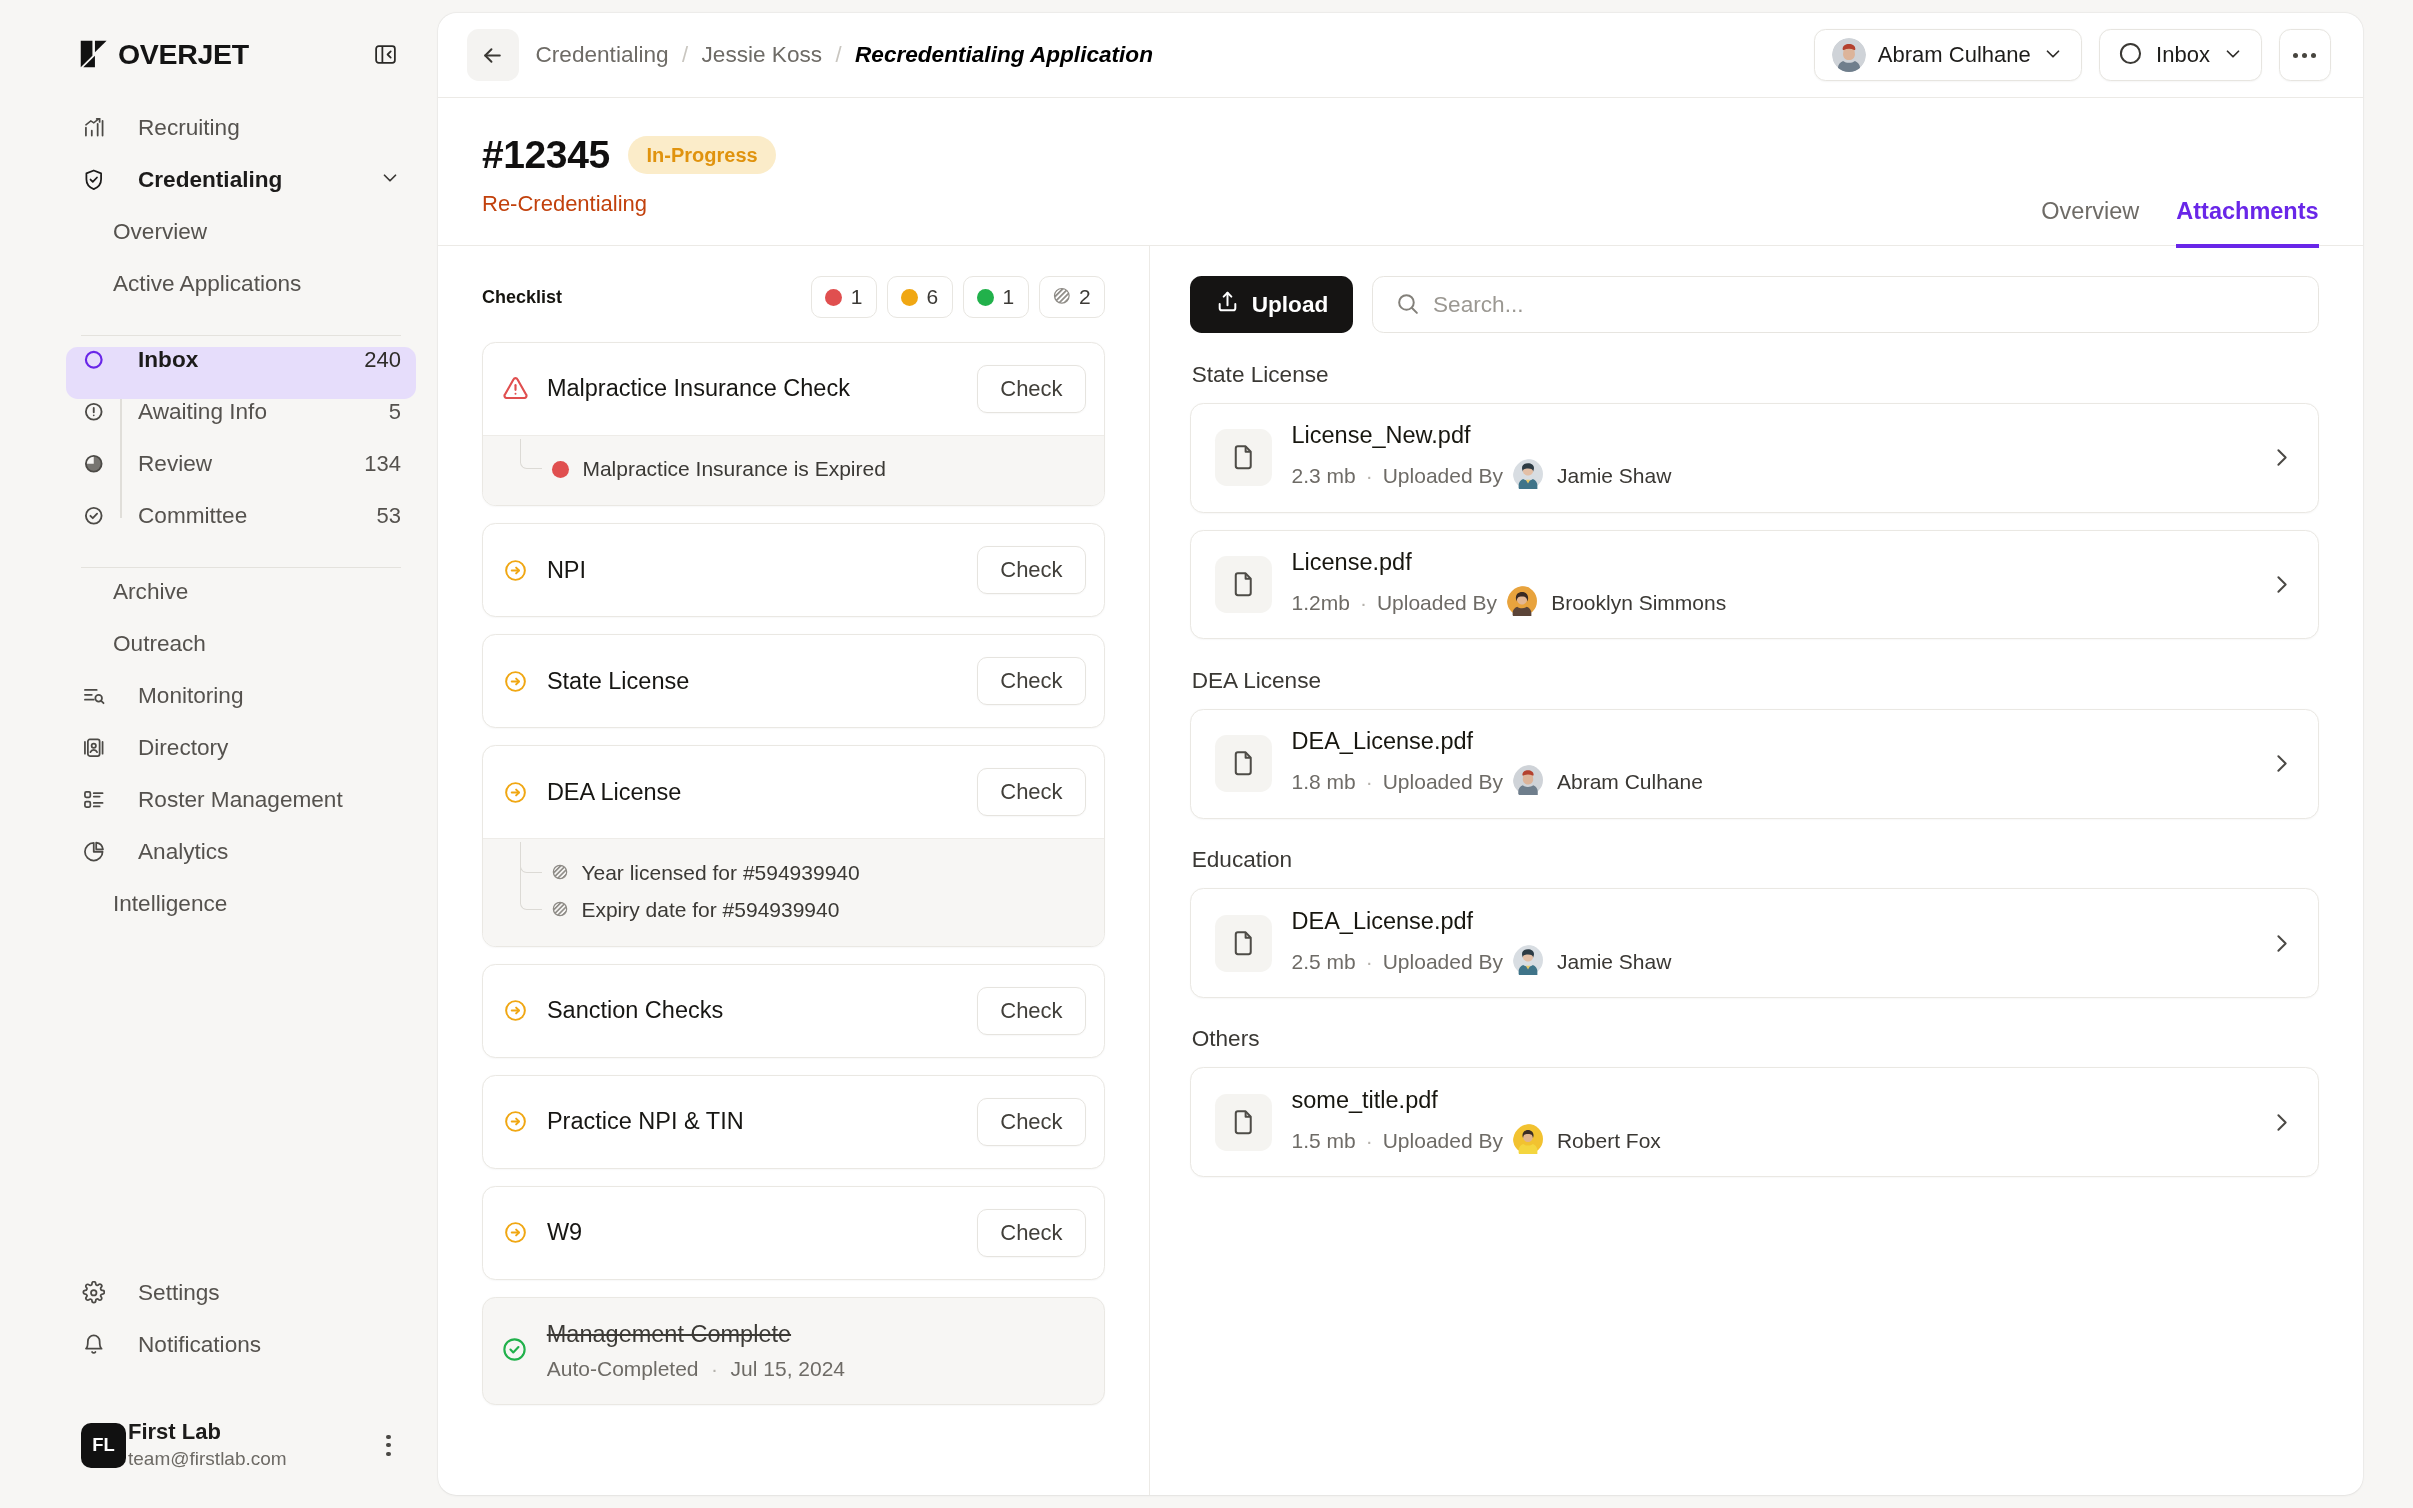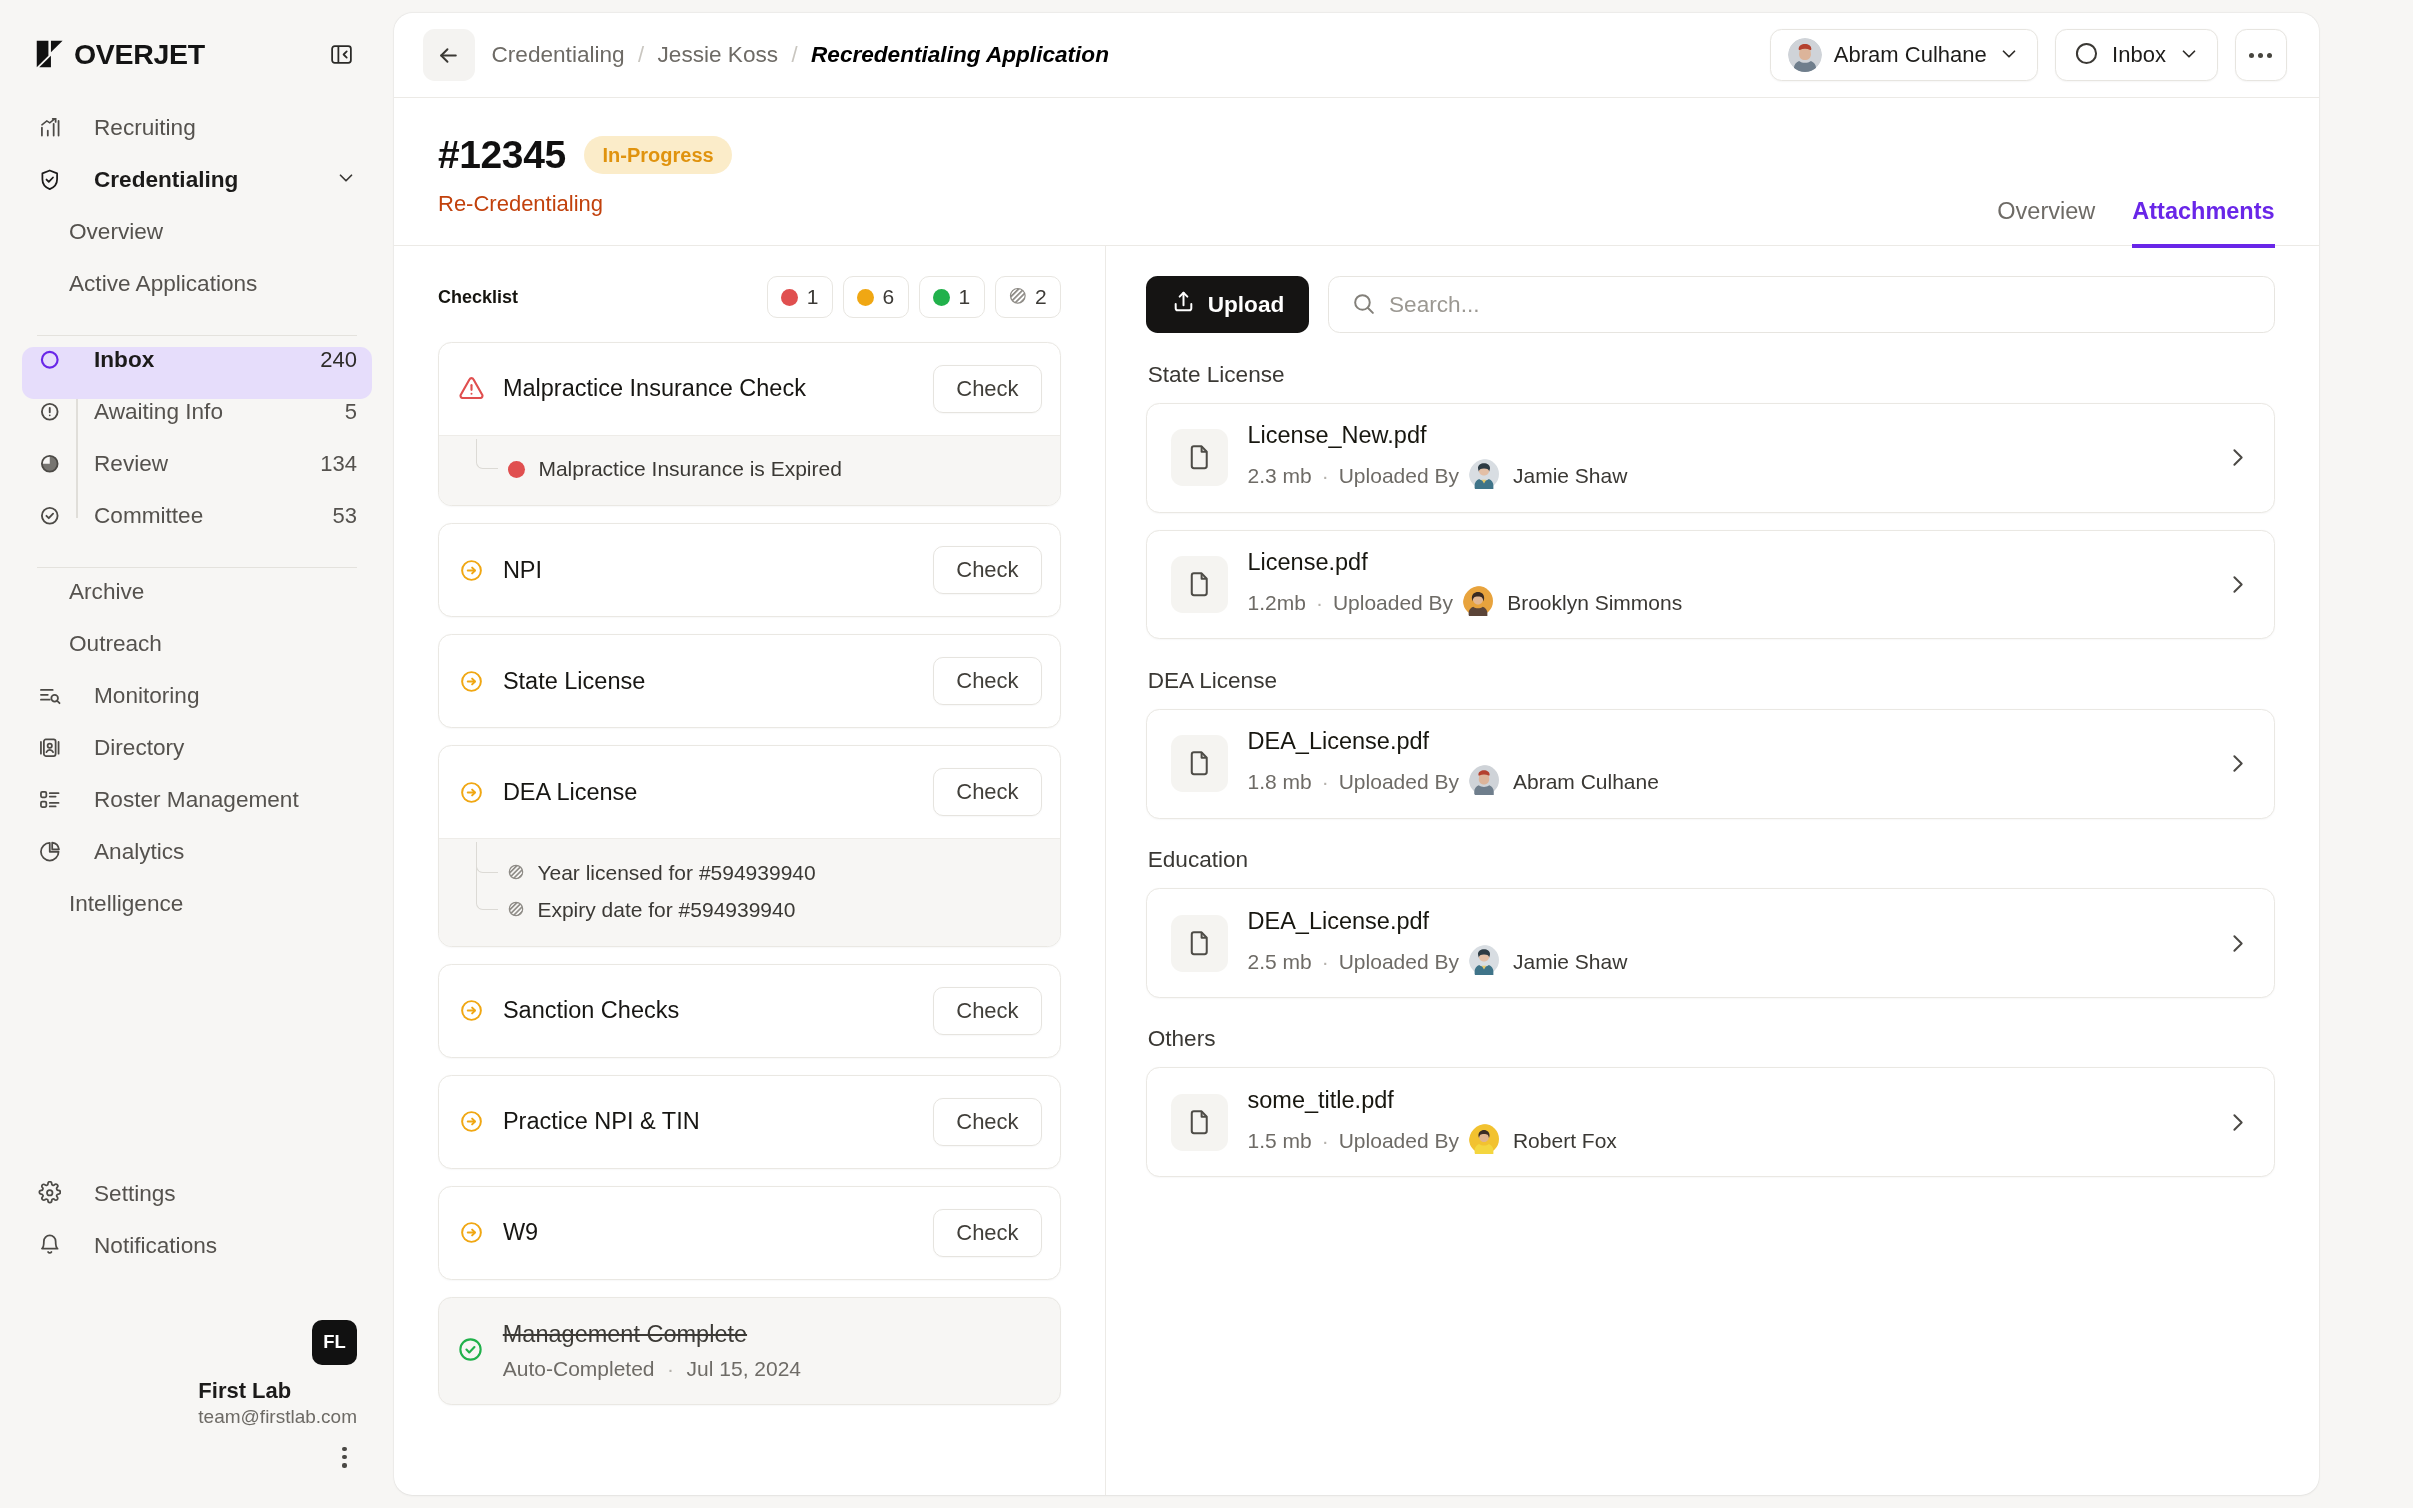--- a/index.html
+++ b/index.html
@@ -3,21 +3,21 @@
 <meta charset="utf-8">
 <style>
   * { box-sizing: border-box; margin: 0; padding: 0; }
   html, body {
     width: 2413px; height: 1508px;
     background: #f7f6f4;
     font-family: "Liberation Sans", sans-serif;
     -webkit-font-smoothing: antialiased;
     overflow: hidden;
   }
-  .app { display: flex; width: 2332px; height: 1508px; }
+  .app { display: flex; width: 2332px; height: 1508px; margin-left: 44px; }
 
   
   .sidebar {
     width: 394px; height: 1508px;
     background: #f7f6f4;
     display: flex; flex-direction: column;
     padding: 0 22px;
     flex: 0 0 394px;
   }
   .sb-top { display: flex; align-items: center; justify-content: space-between;
@@ -47,23 +47,22 @@
   .status-group::before {
     content:""; position: absolute; left: 54px; top: 11.7px; bottom: 37px;
     width: 1.7px; background: #e0ded9;
   }
   .nav-item.status .ico { position: relative; z-index: 2; background: #f7f6f4; }
   .nav-item.active.status .ico { background: transparent; }
   .divider { height: 0.8px; background: #e4e2dd; margin: 11.7px 15px; }
 
   .sb-bottom { padding-bottom: 25px; }
   .profile {
-    display:flex; align-items:flex-end; gap: 13px; padding: 11.7px 15px; border-radius: 11.7px;
+    display:flex; align-items:center; gap: 2px; padding: 11.7px 15px; border-radius: 11.7px;
     cursor: pointer;
-    flex-direction: column;
   }
   .avatar-sq {
     width: 45px; height: 45px; border-radius: 10px; background: #111111;
     color: #fff; font-size: 18.4px; font-weight: 700; display:flex; align-items:center; justify-content:center;
     flex: 0 0 45px;
   }
   .profile-txt { flex: 1; }
   .profile-name { font-size: 22px; font-weight: 700; color: #1c1b1a; line-height: 1.2; }
   .profile-mail { font-size: 19px; color: #6d6a65; line-height: 1.35; }
   .kebab { width: 25px; height: 28.5px; display:flex; flex-direction:column; align-items:center; justify-content:center; gap:4.2px; cursor:pointer; }

